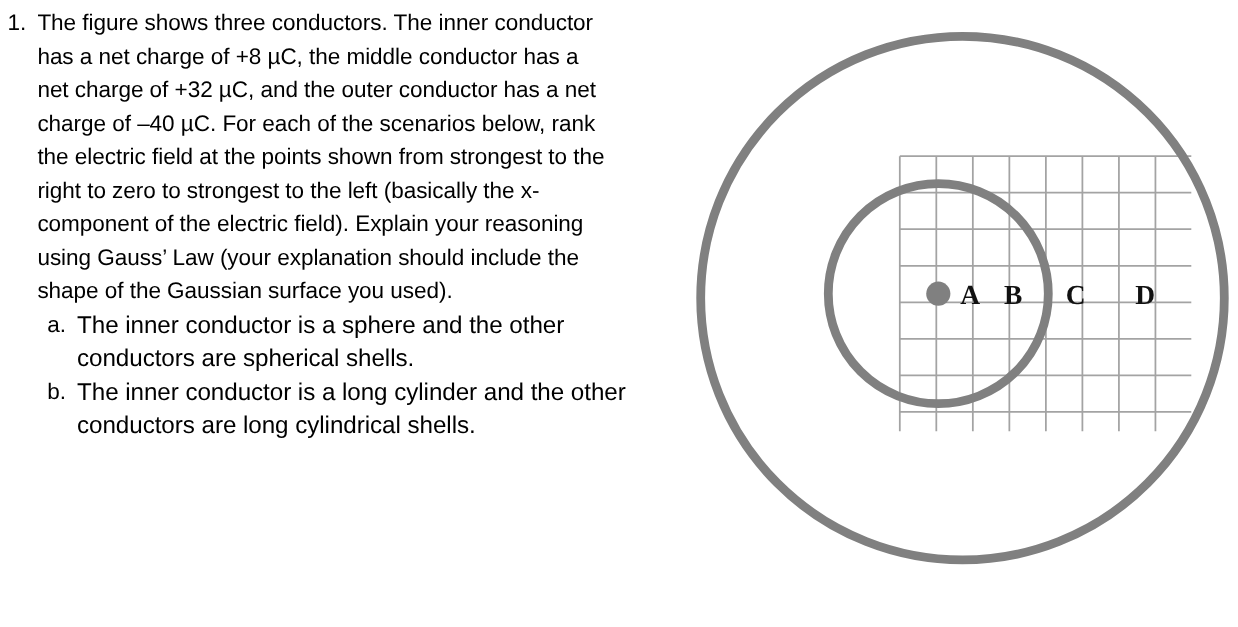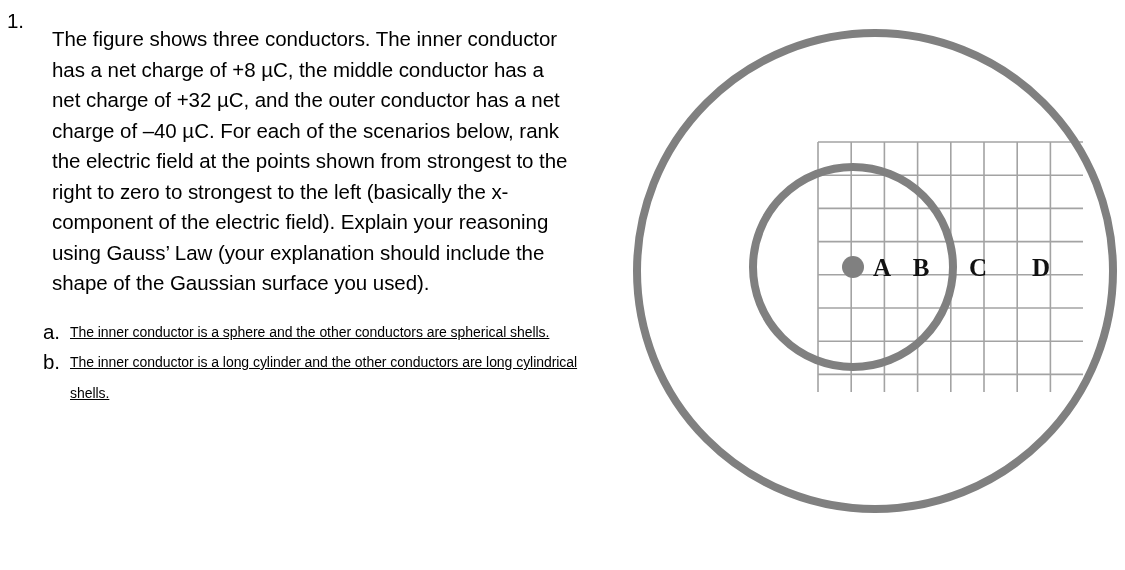--- a/index.html
+++ b/index.html
@@ -48,21 +48,21 @@
 
   .q-body {
     flex: 1 1 auto;
     font-size: 20.5px;
     line-height: 30.5px;
     font-family: "Liberation Sans", sans-serif;
     letter-spacing: -0.05px;
   }
 
   .q-paragraph {
-    margin: 18px;
+    margin: 0;
     text-align: left;
     width: 520px;
   }
 
   .sublist {
     margin: 0;
     padding: 0;
     list-style: none;
   }
 
@@ -76,24 +76,23 @@
     flex: 0 0 36px;
     text-align: left;
     padding-left: 9px;
     box-sizing: border-box;
     font-size: 20.5px;
     line-height: 30.5px;
   }
 
   .sub-text {
     flex: 1 1 auto;
-    font-size: 14px;
+    font-size: 22px;
     line-height: 30.5px;
     width: 482px;
-    text-decoration: underline;
   }
 
   
   .figure {
     position: absolute;
     left: 600px;
     top: 0px;
     width: 525px;
     height: 570px;
   }

